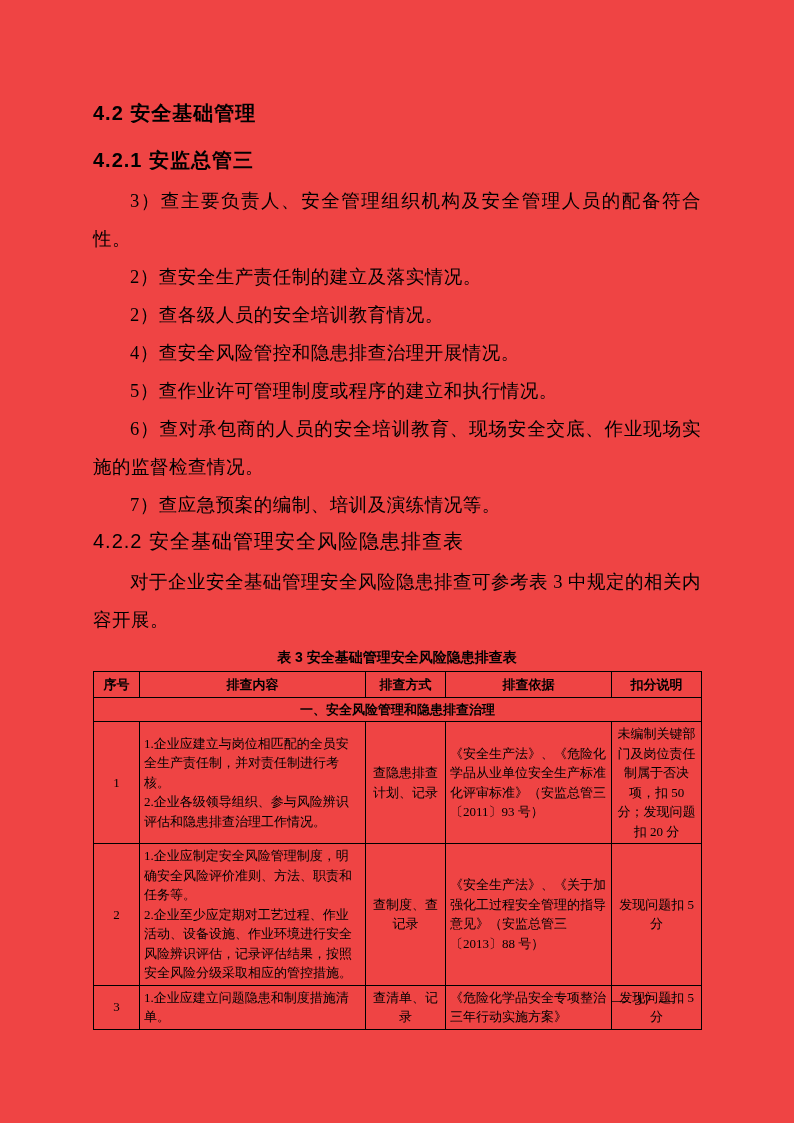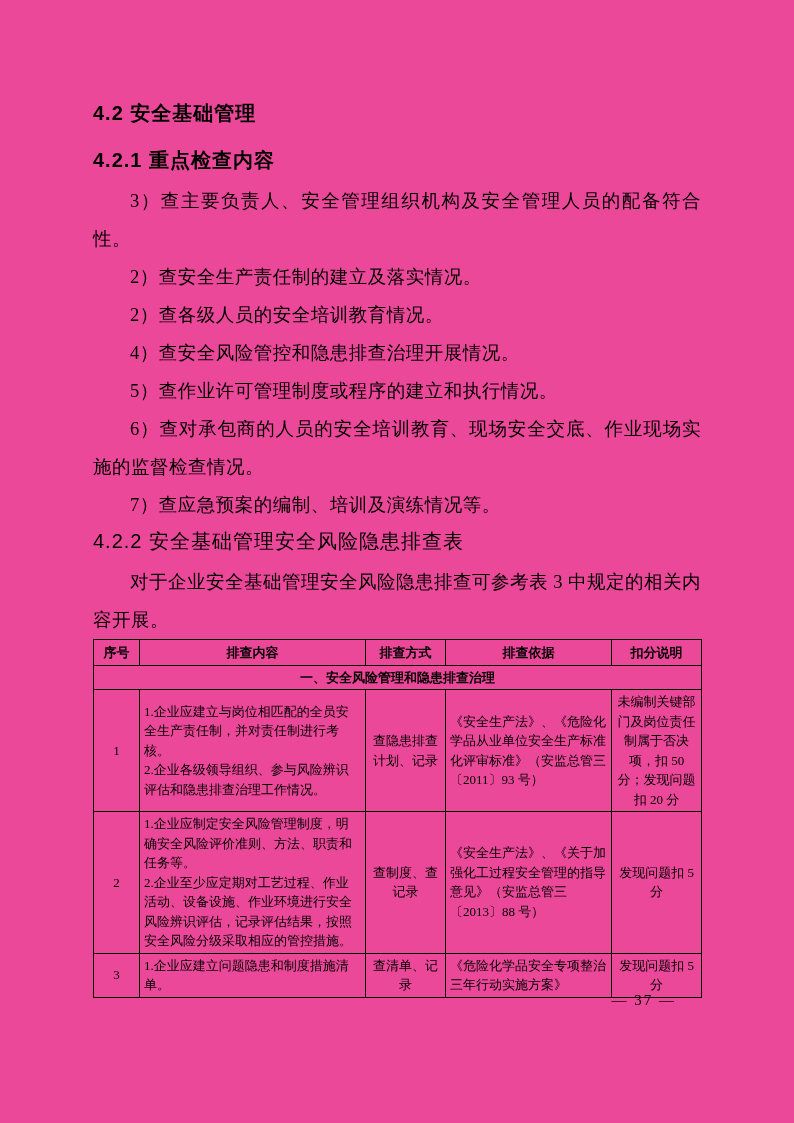--- a/index.html
+++ b/index.html
@@ -8,21 +8,21 @@
     background: #ffffff;
     width: 794px;
     height: 1123px;
     font-family: "Liberation Serif", serif;
     color: #000;
   }
   .page {
     position: relative;
     width: 794px;
     height: 1123px;
-    background: #ec4899;
+    background: #ef4444;
     overflow: hidden;
   }
   .content {
     position: absolute;
     left: 93px;
     top: 100px;
     width: 608px;
   }
   .h-main {
     font-family: "Liberation Sans", sans-serif;
@@ -113,34 +113,35 @@
   }
 </style>
 </head>
 <body>
 
 <div class="page">
   <div class="content">
 
     <h1 class="h-main">4.2 安全基础管理</h1>
 
-    <h2 class="h-sub">4.2.1 重点检查内容</h2>
+    <h2 class="h-sub">4.2.1 安监总管三</h2>
 
     <p class="body-para">3）查主要负责人、安全管理组织机构及安全管理人员的配备符合性。</p>
     <p class="body-para">2）查安全生产责任制的建立及落实情况。</p>
     <p class="body-para">2）查各级人员的安全培训教育情况。</p>
     <p class="body-para">4）查安全风险管控和隐患排查治理开展情况。</p>
     <p class="body-para">5）查作业许可管理制度或程序的建立和执行情况。</p>
     <p class="body-para">6）查对承包商的人员的安全培训教育、现场安全交底、作业现场实施的监督检查情况。</p>
     <p class="body-para">7）查应急预案的编制、培训及演练情况等。</p>
 
     <h2 class="h-sub2">4.2.2 安全基础管理安全风险隐患排查表</h2>
 
     <p class="body-para">对于企业安全基础管理安全风险隐患排查可参考表 3 中规定的相关内容开展。</p>
 
+    <div class="table-caption">表 3  安全基础管理安全风险隐患排查表</div>
 
     <table class="inspection">
       <colgroup>
         <col style="width:46px">
         <col style="width:226px">
         <col style="width:80px">
         <col style="width:166px">
         <col style="width:90px">
       </colgroup>
       <thead>

